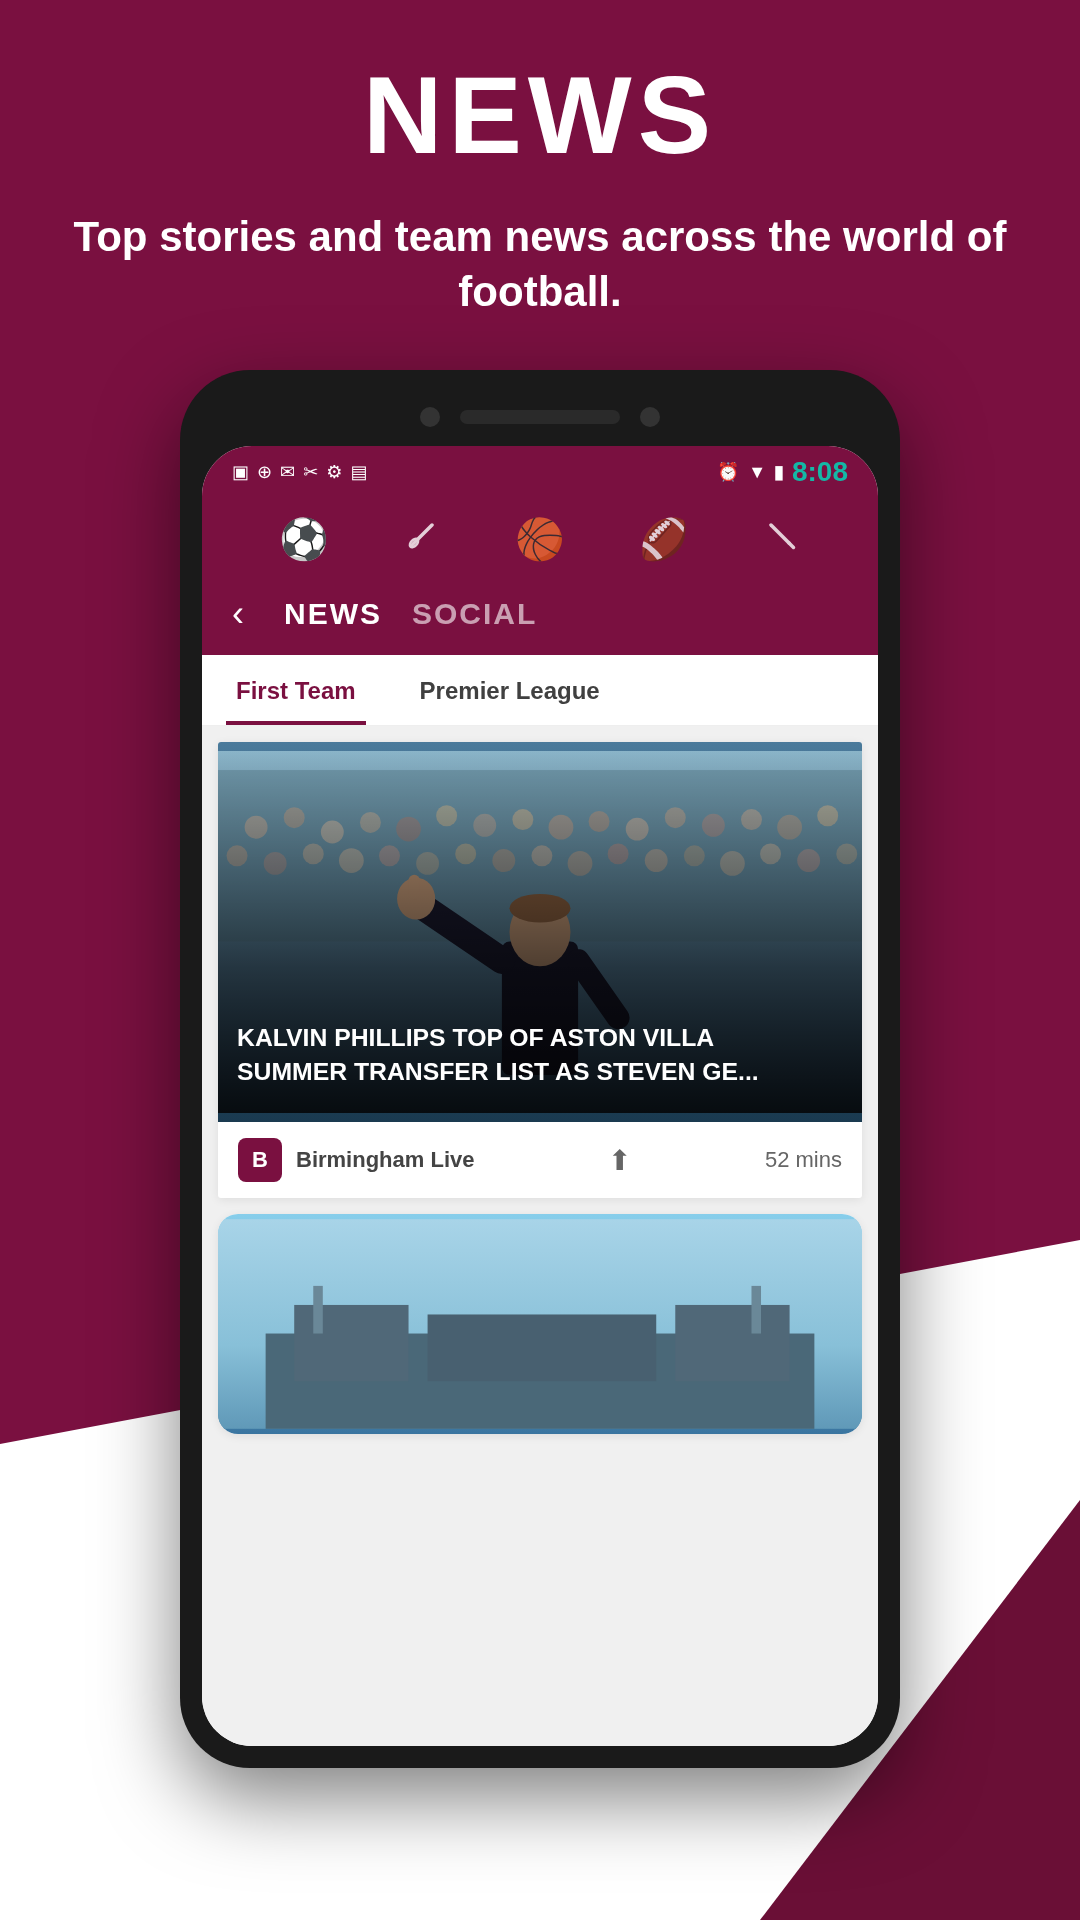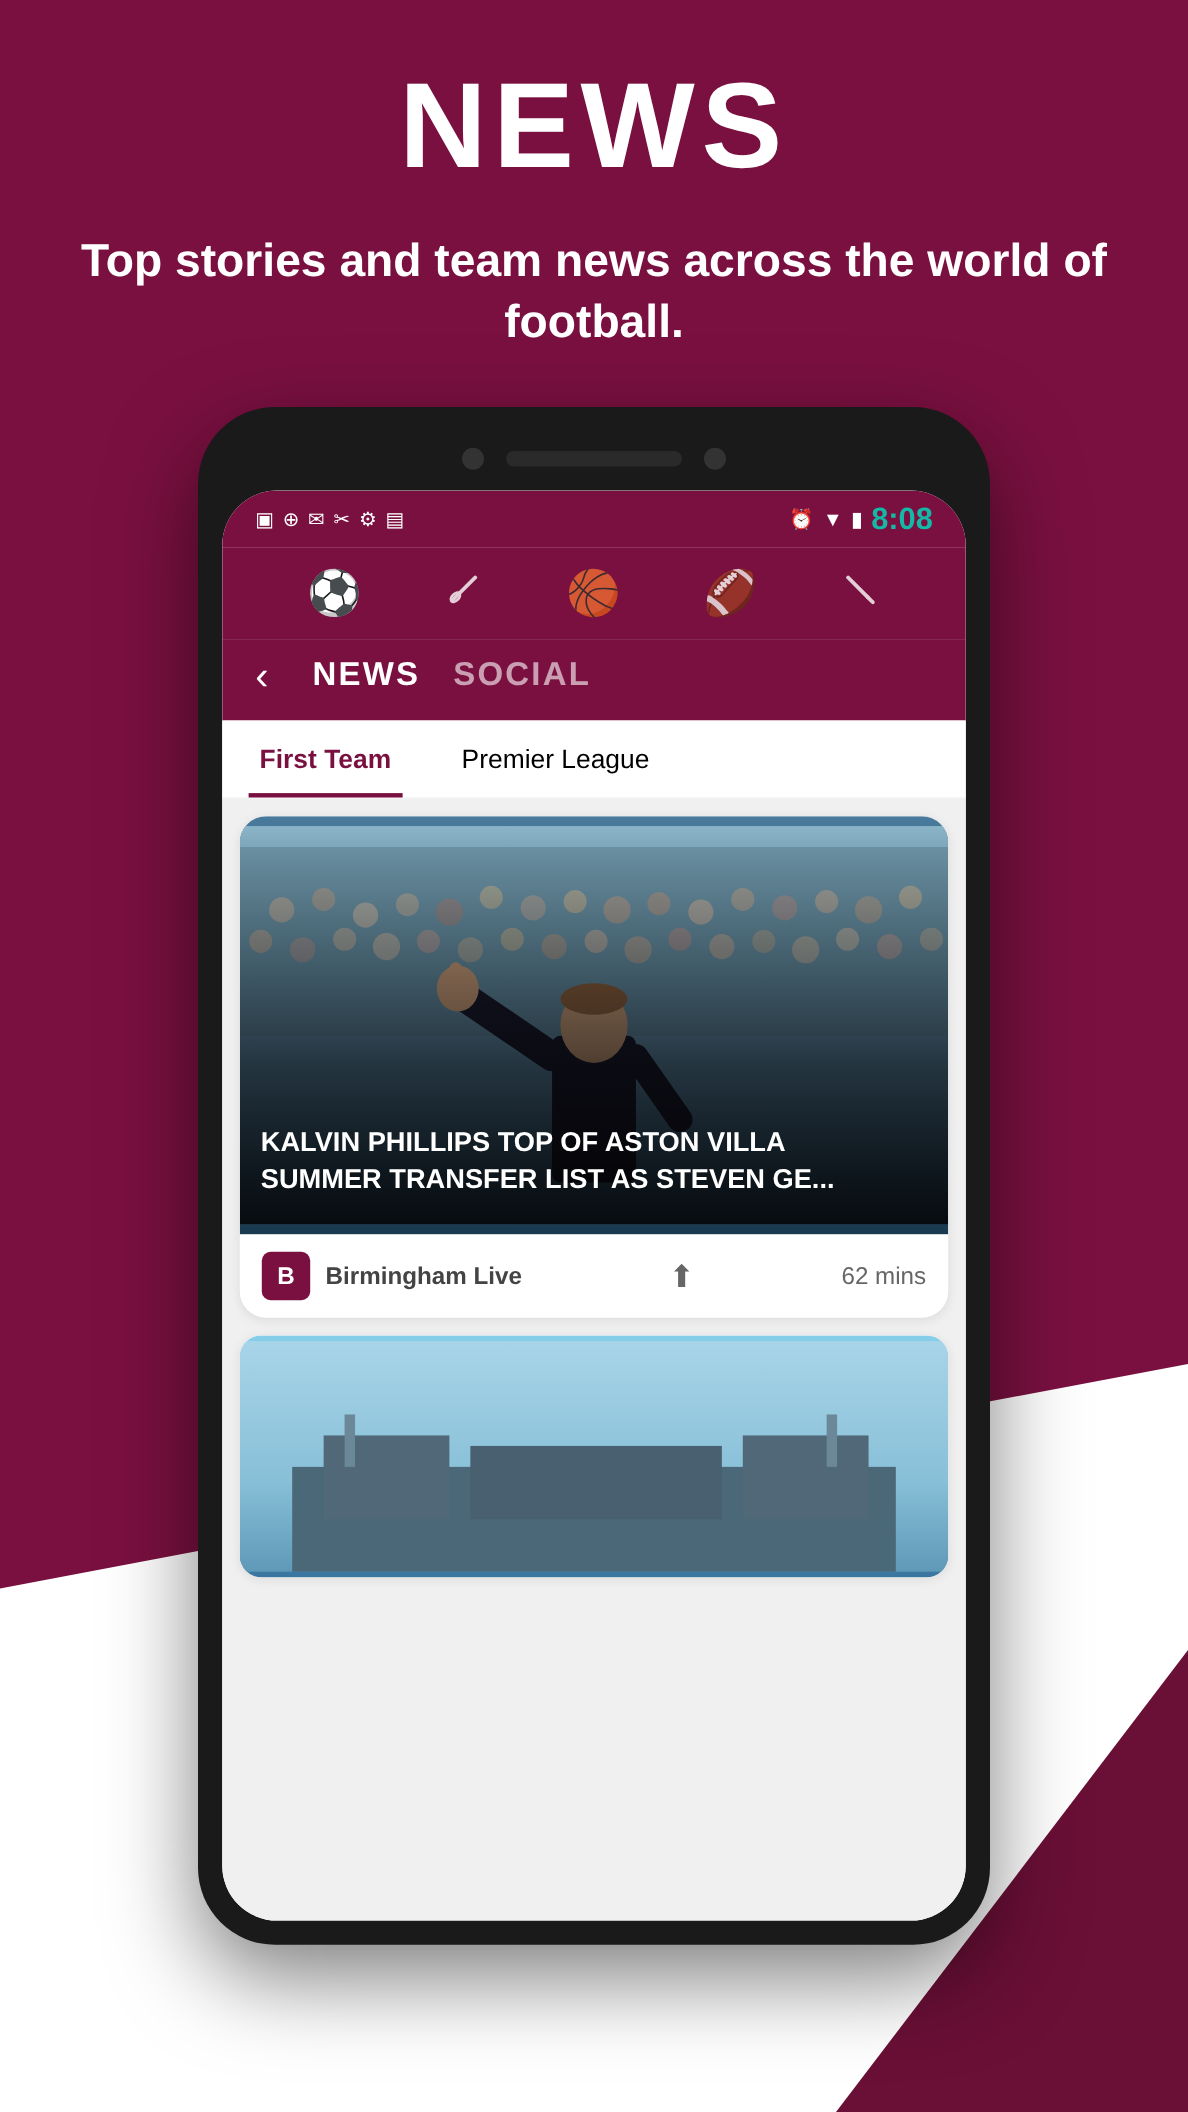--- a/index.html
+++ b/index.html
@@ -199,22 +199,22 @@
       background: white;
       display: flex;
       padding: 0 24px;
       border-bottom: 1px solid #eee;
       gap: 44px;
     }
 
     .content-tab {
       padding: 22px 10px 16px;
       font-size: 24px;
-      font-weight: 400;
-      color: #000000;
+      font-weight: 700;
+      color: #404040;
       border-bottom: 4px solid transparent;
     }
 
     .content-tab.active {
       color: #7a1040;
       border-bottom: 4px solid #7a1040;
       font-weight: 700;
     }
 
     
@@ -224,21 +224,21 @@
       overflow: hidden;
       padding: 16px;
       display: flex;
       flex-direction: column;
       gap: 16px;
     }
 
     
     .news-card {
       background: white;
-      border-radius: 24px;
+      border-radius: 3px;
       overflow: hidden;
       box-shadow: 0 2px 10px rgba(0,0,0,0.08);
     }
 
     .news-card-image {
       width: 100%;
       height: 380px;
       background: linear-gradient(180deg, #4a7a9b 0%, #2c5f7a 40%, #1a3a50 100%);
       position: relative;
       overflow: hidden;
@@ -451,21 +451,21 @@
               <text x="20" y="310" font-family="Arial" font-size="26" font-weight="900" fill="white" text-anchor="start">KALVIN PHILLIPS TOP OF ASTON VILLA</text>
               <text x="20" y="345" font-family="Arial" font-size="26" font-weight="900" fill="white" text-anchor="start">SUMMER TRANSFER LIST AS STEVEN GE...</text>
             </svg>
           </div>
           <div class="news-card-footer">
             <div class="source-info">
               <div class="source-logo">B</div>
               <span class="source-name">Birmingham Live</span>
             </div>
             <span class="share-btn">⬆</span>
-            <span class="time-ago">62 mins</span>
+            <span class="time-ago">52 mins</span>
           </div>
         </div>
 
         <div class="news-card-2">
           <div class="stadium-image">
             <svg width="100%" height="220" viewBox="0 0 676 220" xmlns="http://www.w3.org/2000/svg">
               <defs>
                 <linearGradient id="stadiumSkyGrad" x1="0%" y1="0%" x2="0%" y2="100%">
                   <stop offset="0%" style="stop-color:#a8d4e8;stop-opacity:1"></stop>
                   <stop offset="60%" style="stop-color:#88c0d8;stop-opacity:1"></stop>

